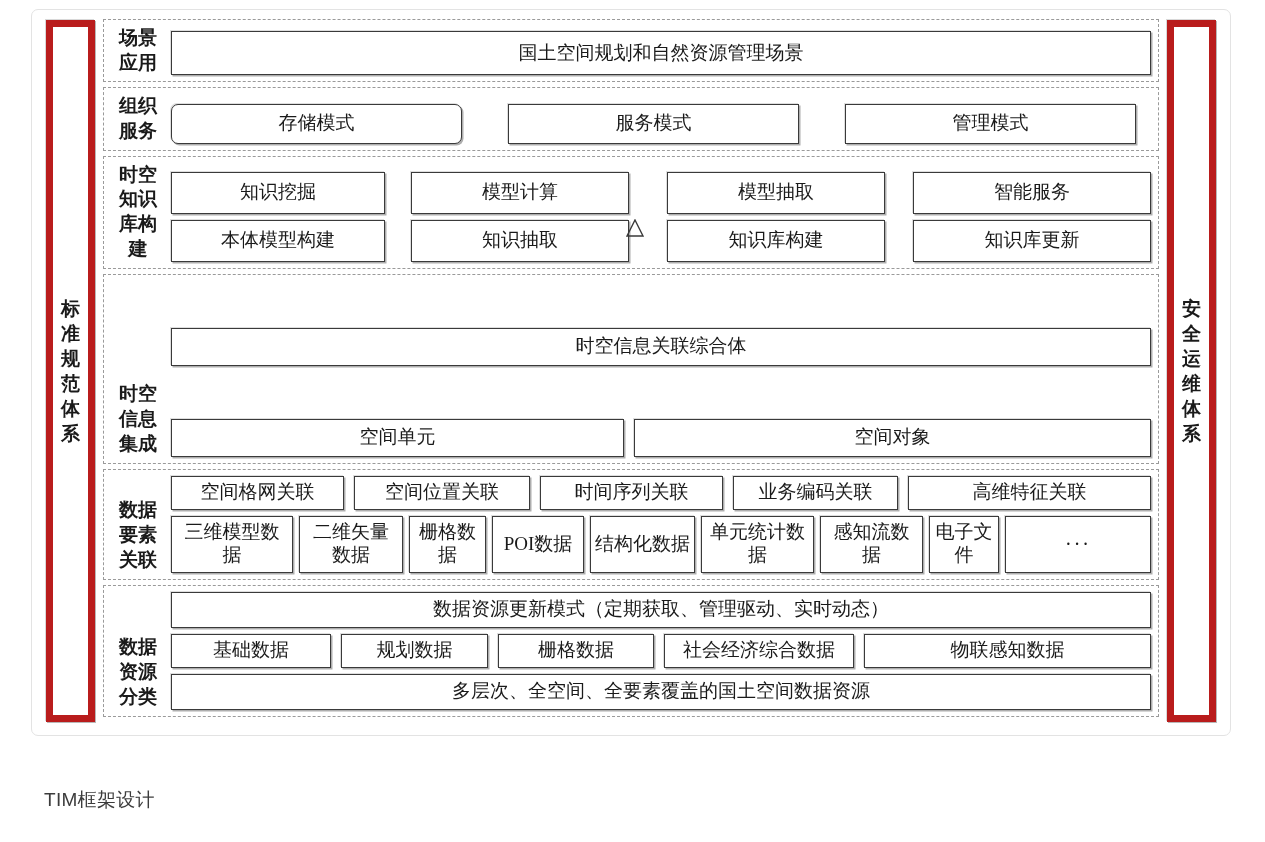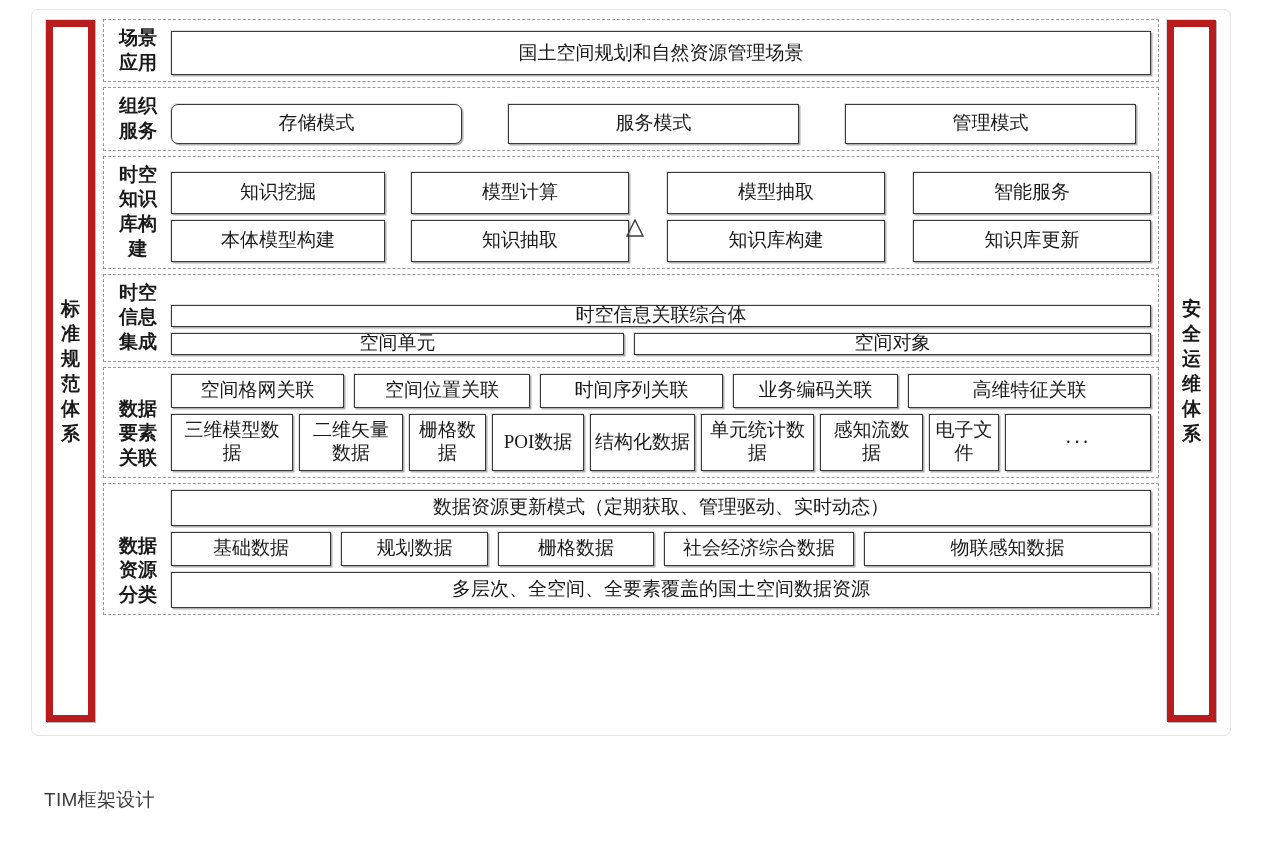--- a/index.html
+++ b/index.html
@@ -131,21 +131,21 @@
     padding: 3px 4px;
     white-space: nowrap;
     min-width: 0;
   }
   .node.wrap { white-space: normal; }
 
   
   .h-scene   { height: 44px; }
   .h-org     { height: 40px; }
   .h-know    { height: 42px; }
-  .h-integ   { height: 22px; }
+  .h-integ   { height: 38px; margin-top: 47px; }
   .h-elem-a  { height: 34px; }
   .h-elem-b  { height: 57px; }
   .h-res-a   { height: 36px; }
   .h-res-b   { height: 34px; }
   .h-res-c   { height: 36px; }
 
   .grow { flex: 1 1 0; }
 
   
   .know-wrap { position: relative; }

